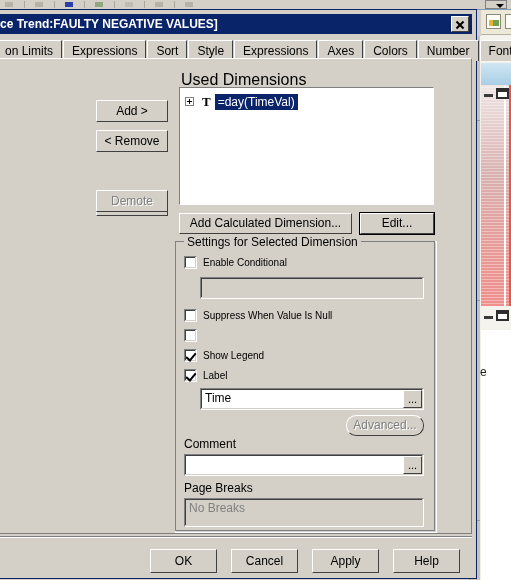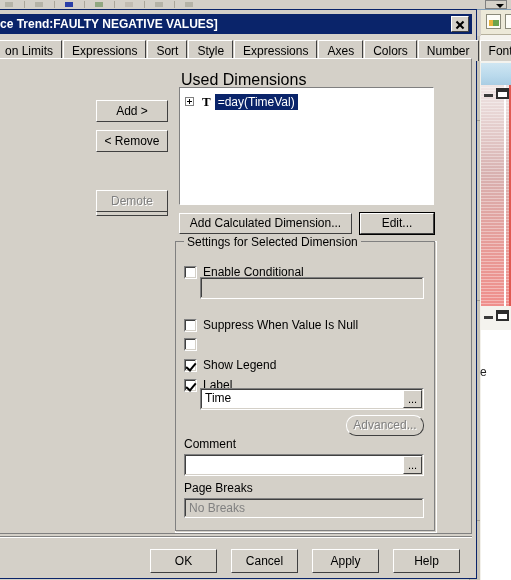--- a/index.html
+++ b/index.html
@@ -326,21 +326,21 @@
   }
   .groupbox .gb-inner {
     position:absolute; left:-1px; top:-1px; right:1px; bottom:1px;
     border:1px solid #808080; box-sizing:border-box;
   }
   .gb-title {
     position:absolute; left:8px; top:-7px; background:#d4d0c8;
     padding:0 3px; font-size:12px; z-index:2;
   }
 
-  .chk { position:absolute; display:flex; align-items:center; font-size:12px;margin-top:9px; }
+  .chk { position:absolute; display:flex; align-items:center; font-size:10px; }
   .chk .box {
     width:13px; height:13px; background:#fff;
     border-top:1px solid #808080; border-left:1px solid #808080;
     border-right:1px solid #fff; border-bottom:1px solid #fff;
     box-shadow: inset -1px -1px 0 #d4d0c8, inset 1px 1px 0 #404040;
     box-sizing:border-box; position:relative; margin-right:6px; flex:0 0 auto;
   }
   .chk .box.checked::after {
     content:""; position:absolute; left:3px; top:1px; width:4px; height:8px;
     border-right:2px solid #000; border-bottom:2px solid #000;
@@ -536,21 +536,21 @@
         <div class="txtbox" style="left:24px; top:146px; width:224px; height:22px;">Time</div>
         <div class="ellipsisbtn" style="left:227px; top:148px;">...</div>
 
         <div class="btn disabled" style="left:170px; top:173px; width:78px; height:21px; line-height:19px;">Advanced...</div>
 
         <div class="stlabel" style="left:8px; top:195px;">Comment</div>
         <div class="txtbox" style="left:8px; top:212px; width:240px; height:22px;"></div>
         <div class="ellipsisbtn" style="left:227px; top:214px;">...</div>
 
         <div class="stlabel" style="left:8px; top:239px;">Page Breaks</div>
-        <div class="combobox" style="left:8px; top:256px; width:240px; height:20px;">No Breaks</div>
+        <div class="combobox" style="left:8px; top:256px; width:240px; height:29px;">No Breaks</div>
       </div>
     </div>
 
     <div class="dlg-sep"></div>
 
     <div class="bottombtn" style="left:156px;">OK</div>
     <div class="bottombtn" style="left:237px;">Cancel</div>
     <div class="bottombtn" style="left:318px;">Apply</div>
     <div class="bottombtn" style="left:399px;">Help</div>
   </div>

